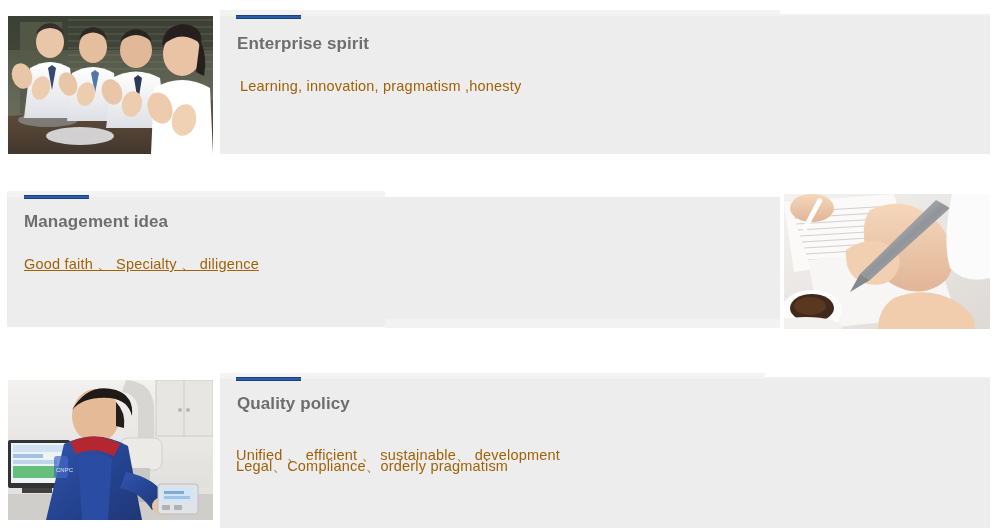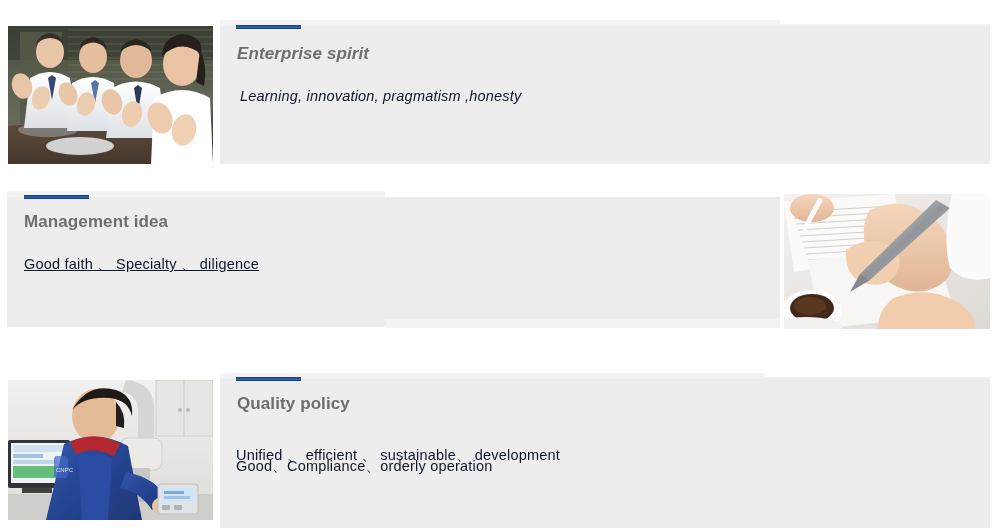--- a/index.html
+++ b/index.html
@@ -49,35 +49,35 @@
     position: absolute;
     font-size: 17px;
     font-weight: bold;
     color: #6e6e6e;
     letter-spacing: 0.1px;
     white-space: nowrap;
   }
   .body-line {
     position: absolute;
     font-size: 14.5px;
-    color: #0f172a;
+    color: #a16207;
     white-space: nowrap;
     letter-spacing: 0.2px;
   }
 
   
   .photo {
     position: absolute;
     overflow: hidden;
     background: #cfcfcf;
   }
   .photo svg { display: block; }
 
   
-  #block1 { top: 16px; height: 155px; font-style: italic; }
+  #block1 { top: 6px; height: 155px; }
   #panel1 { left: 220px; top: 10px; width: 770px; height: 138px; }
   #panel1-strip { left: 220px; top: 4px; width: 560px; height: 7px; background: #f3f3f3; }
   #panel1-strip2 { left: 780px; top: 8px; width: 210px; height: 4px; background: #f1f1f1; }
   #accent1 { left: 236px; top: 9px; }
   #head1 { left: 237px; top: 28px; }
   #body1-0 { left: 240px; top: 72px; }
   #photo1 { left: 8px; top: 10px; width: 205px; height: 138px; }
 
   
   #block2 { top: 186px; height: 148px; }
@@ -319,14 +319,14 @@
         <rect x="154" y="125" width="8" height="5" rx="1" fill="#aab0b5"></rect>
         <rect x="166" y="125" width="8" height="5" rx="1" fill="#aab0b5"></rect>
       </g>
       <rect width="205" height="140" fill="#ffffff" opacity="0.04"></rect>
     </svg>
   </div>
 
   <div class="accent" id="accent3"></div>
   <div class="heading" id="head3">Quality policy</div>
   <div class="body-line" id="body3-0">Unified 、 efficient 、 sustainable、 development</div>
-  <div class="body-line" id="body3-1">Good、Compliance、orderly operation</div>
+  <div class="body-line" id="body3-1">Legal、Compliance、orderly pragmatism</div>
 </div>
 
 </body></html>

